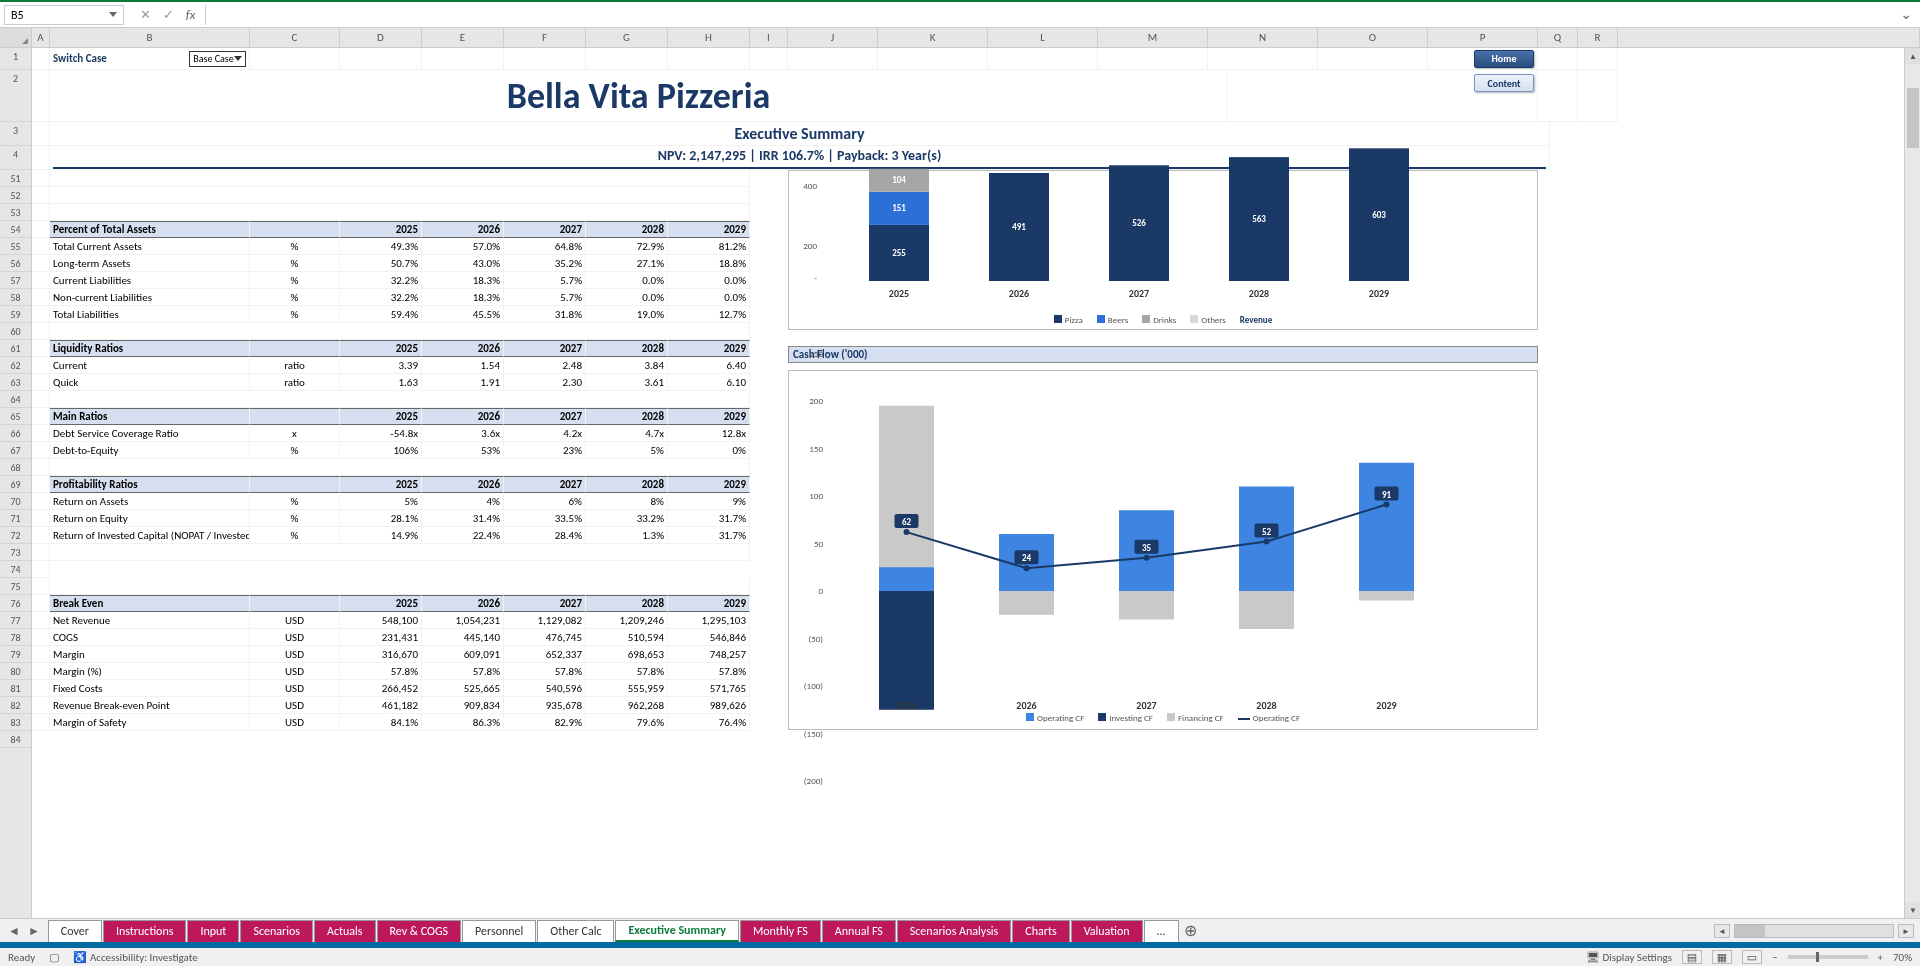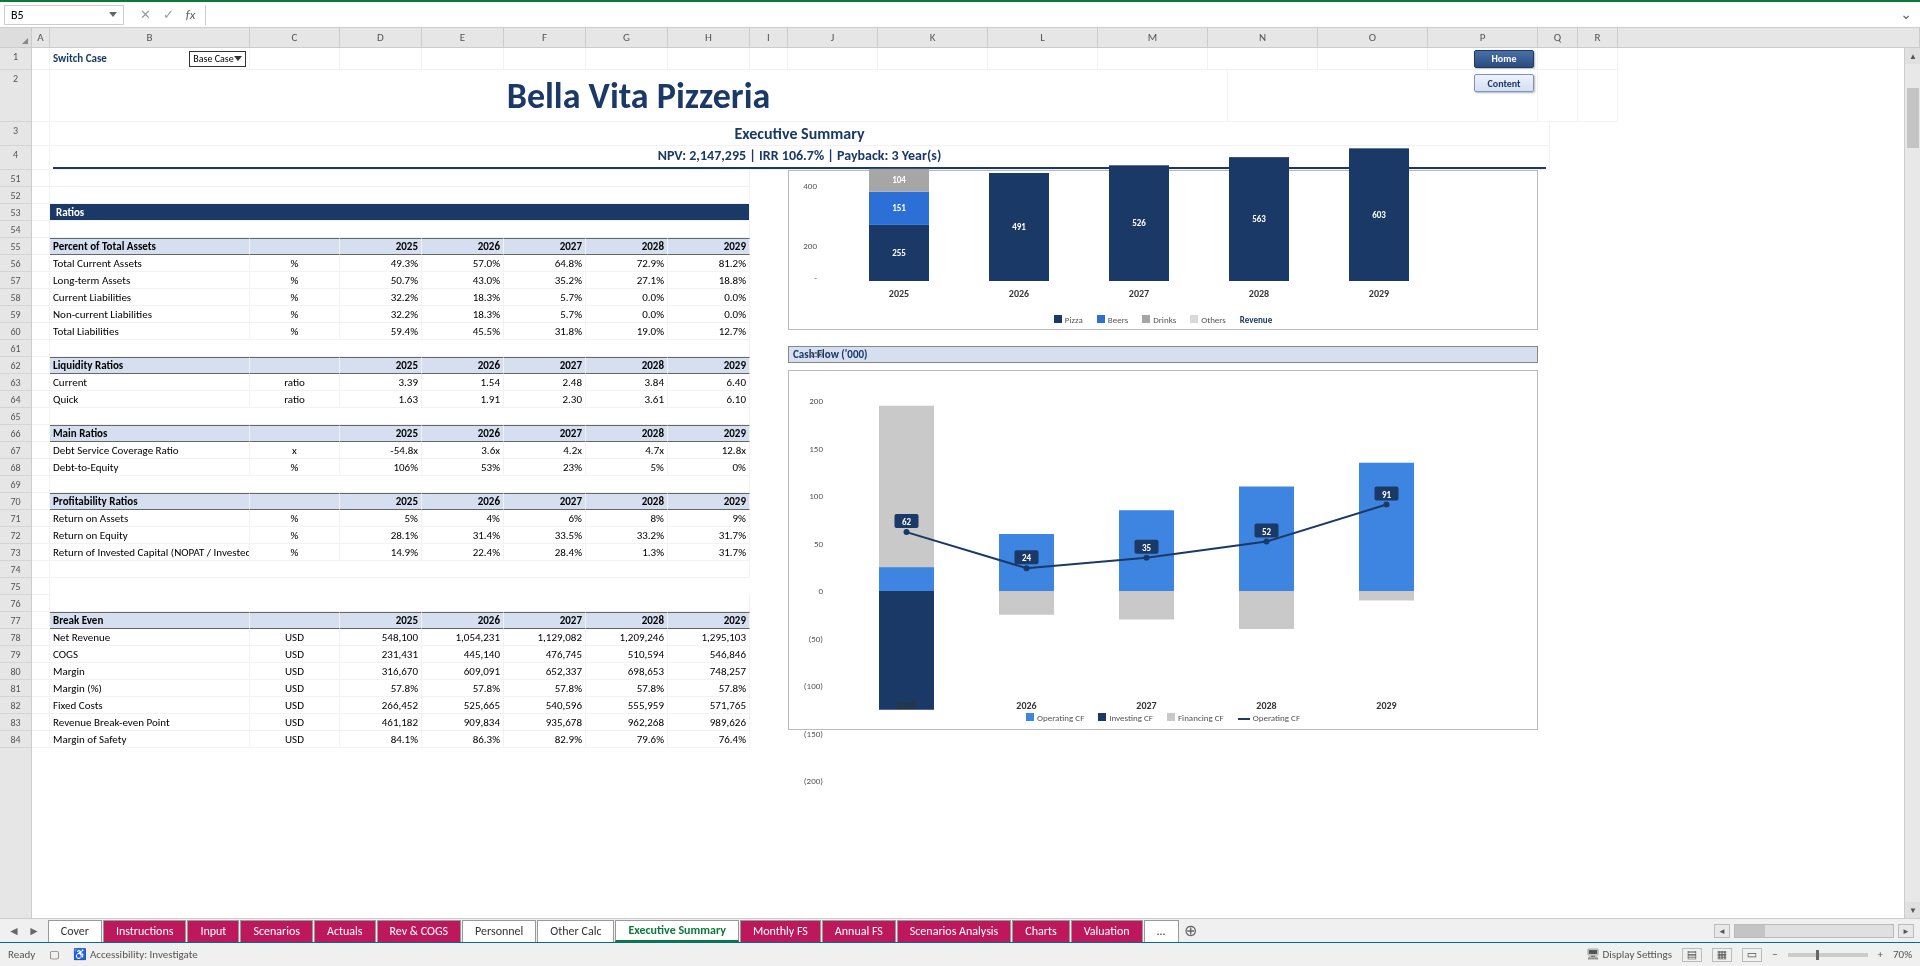--- a/index.html
+++ b/index.html
@@ -56,21 +56,21 @@
 .sheet-tab { height:22px; padding:0 12px; display:flex; align-items:center; border:1px solid #999; border-bottom:none; background:#be185d; color:#fff; margin-right:1px; cursor:pointer; }
 .sheet-tab.plain { background:#fff; color:#333; }
 .sheet-tab.active { background:#fff; color:#0a7a39; border-bottom:2px solid #0a7a39; font-weight:bold; }
 .tab-add { width:22px; text-align:center; color:#666; font-size:16px; }
 .tab-scroll { margin-left:auto; display:flex; align-items:center; gap:4px; padding-right:6px; }
 .scroll-track{ width:160px; height:14px; background:#e0e0e0; border:1px solid #bbb; position:relative;}
 .scroll-thumb{ position:absolute; left:0; top:0; width:30px; height:100%; background:#c4c4c4;}
 .scroll-btn{ width:16px;height:14px;border:1px solid #bbb;background:#e8e8e8;display:flex;align-items:center;justify-content:center;font-size:8px;color:#555;}
 
 
-.status { height:24px; display:flex; align-items:center; background:#f0f0f0; border-top:1px solid #0369a1; font-size:11px; color:#555; padding:0 8px; gap:14px; }
+.status { height:24px; display:flex; align-items:center; background:#f0f0f0; border-top:6px solid #0369a1; font-size:11px; color:#555; padding:0 8px; gap:14px; }
 .status .right { margin-left:auto; display:flex; align-items:center; gap:10px; }
 .view-btn{ width:20px;height:14px;border:1px solid #bbb;display:flex;align-items:center;justify-content:center;}
 .zoom-track{ width:80px;height:4px;background:#ccc;position:relative;}
 .zoom-thumb{position:absolute;left:28px;top:-3px;width:3px;height:10px;background:#666;}
 
 .vscroll { position:absolute; right:0; top:0; width:16px; height:100%; background:#e8e8e8; border-left:1px solid #ccc;}
 .vscroll .thumb{ position:absolute; top:40px; left:2px; width:12px; height:60px; background:#c4c4c4;}
 .vscroll .up,.vscroll .dn{position:absolute;left:0;width:16px;height:16px;background:#e0e0e0;display:flex;align-items:center;justify-content:center;font-size:8px;color:#555;}
 .vscroll .up{top:0}.vscroll .dn{bottom:0}
 
@@ -210,24 +210,20 @@
             <div class="title-kpi" style="width:100%;border-bottom:2px solid #1a3966;padding-bottom:3px">NPV: 2,147,295 | IRR 106.7% | Payback: 3 Year(s)</div>
           </div>
         </div>
         <div class="row">
           <div class="cell  c" style="width: 18px;"></div>
           <div class="cell  c" style="width: 700px;"></div>
         </div>
         <div class="row">
           <div class="cell  c" style="width: 18px;"></div>
           <div class="cell  c" style="width: 700px;"></div>
-        </div>
-        <div class="row">
-          <div class="cell  c" style="width: 18px;"></div>
-          <div class="cell section-bar c" style="width: 700px;">Ratios</div>
         </div>
         <div class="row">
           <div class="cell  c" style="width: 18px;"></div>
           <div class="cell  c" style="width: 700px;"></div>
         </div>
         <div class="row">
           <div class="cell  c" style="width: 18px;"></div>
           <div class="cell subhead c" style="width: 200px; font-weight: bold; background: rgb(213, 223, 240); border-top: 1px solid rgb(102, 102, 102); border-bottom: 1px solid rgb(102, 102, 102);">Percent of Total Assets</div>
           <div class="cell subhead c" style="width: 90px; background: rgb(213, 223, 240); border-top: 1px solid rgb(102, 102, 102); border-bottom: 1px solid rgb(102, 102, 102);"></div>
           <div class="cell nr subhead c" style="width: 82px; font-weight: bold; background: rgb(213, 223, 240); border-top: 1px solid rgb(102, 102, 102); border-bottom: 1px solid rgb(102, 102, 102);">2025</div>

